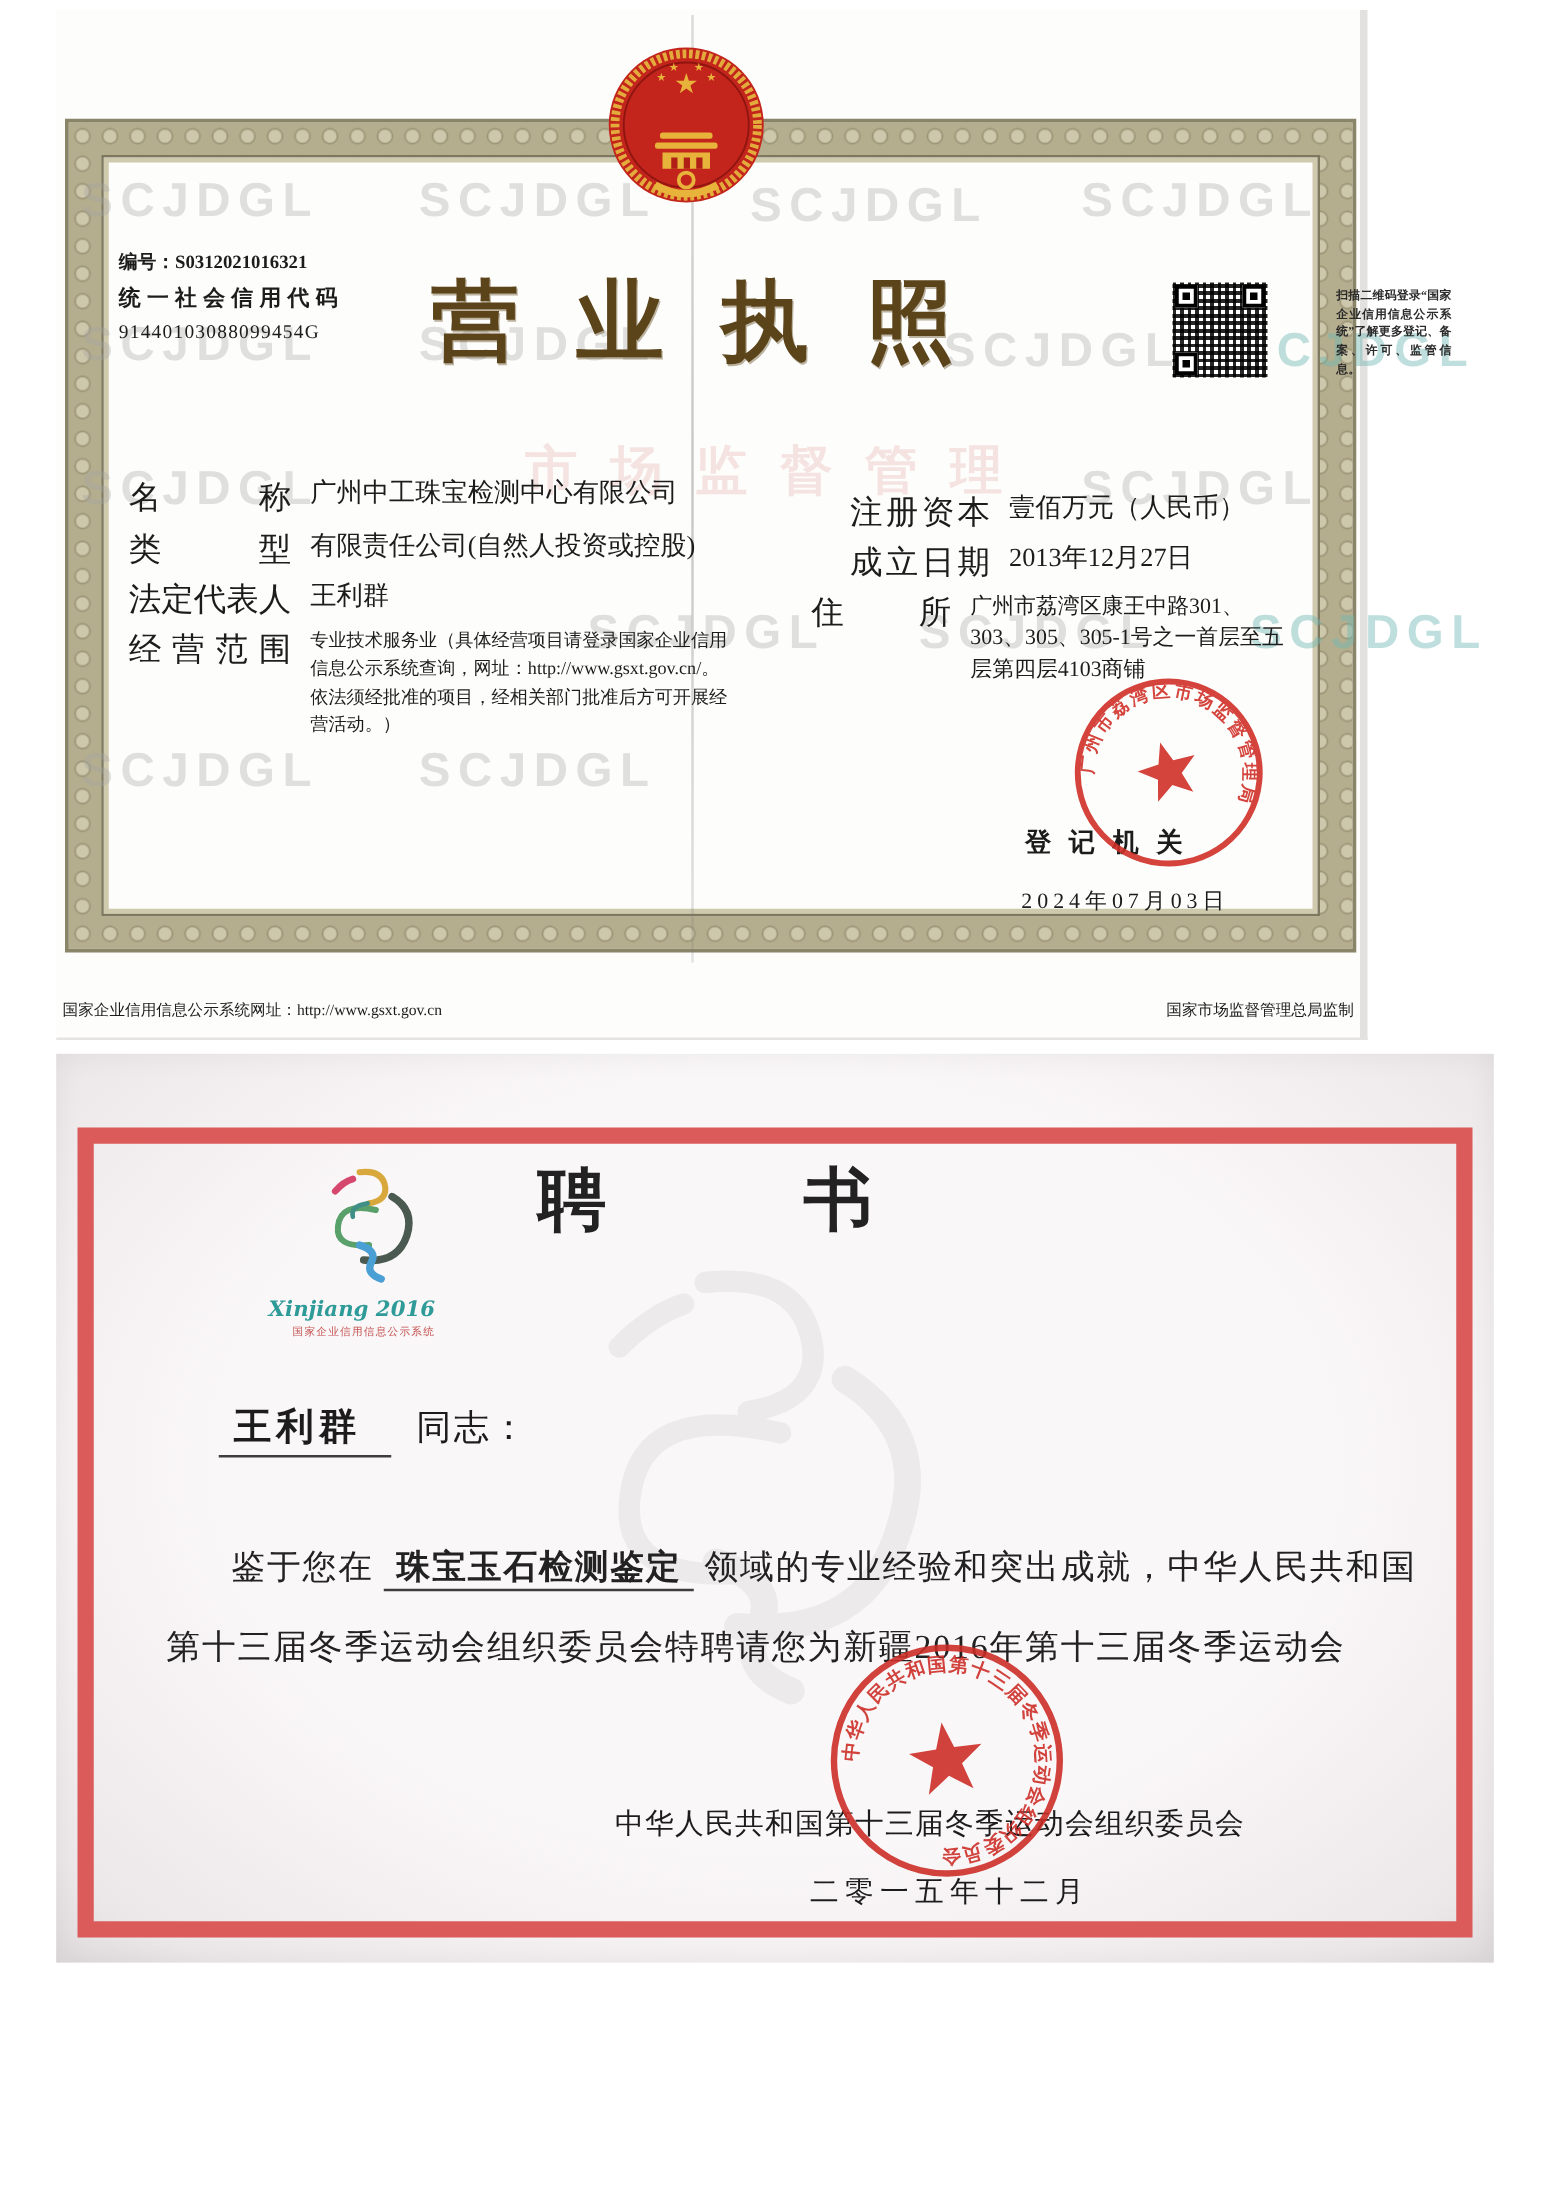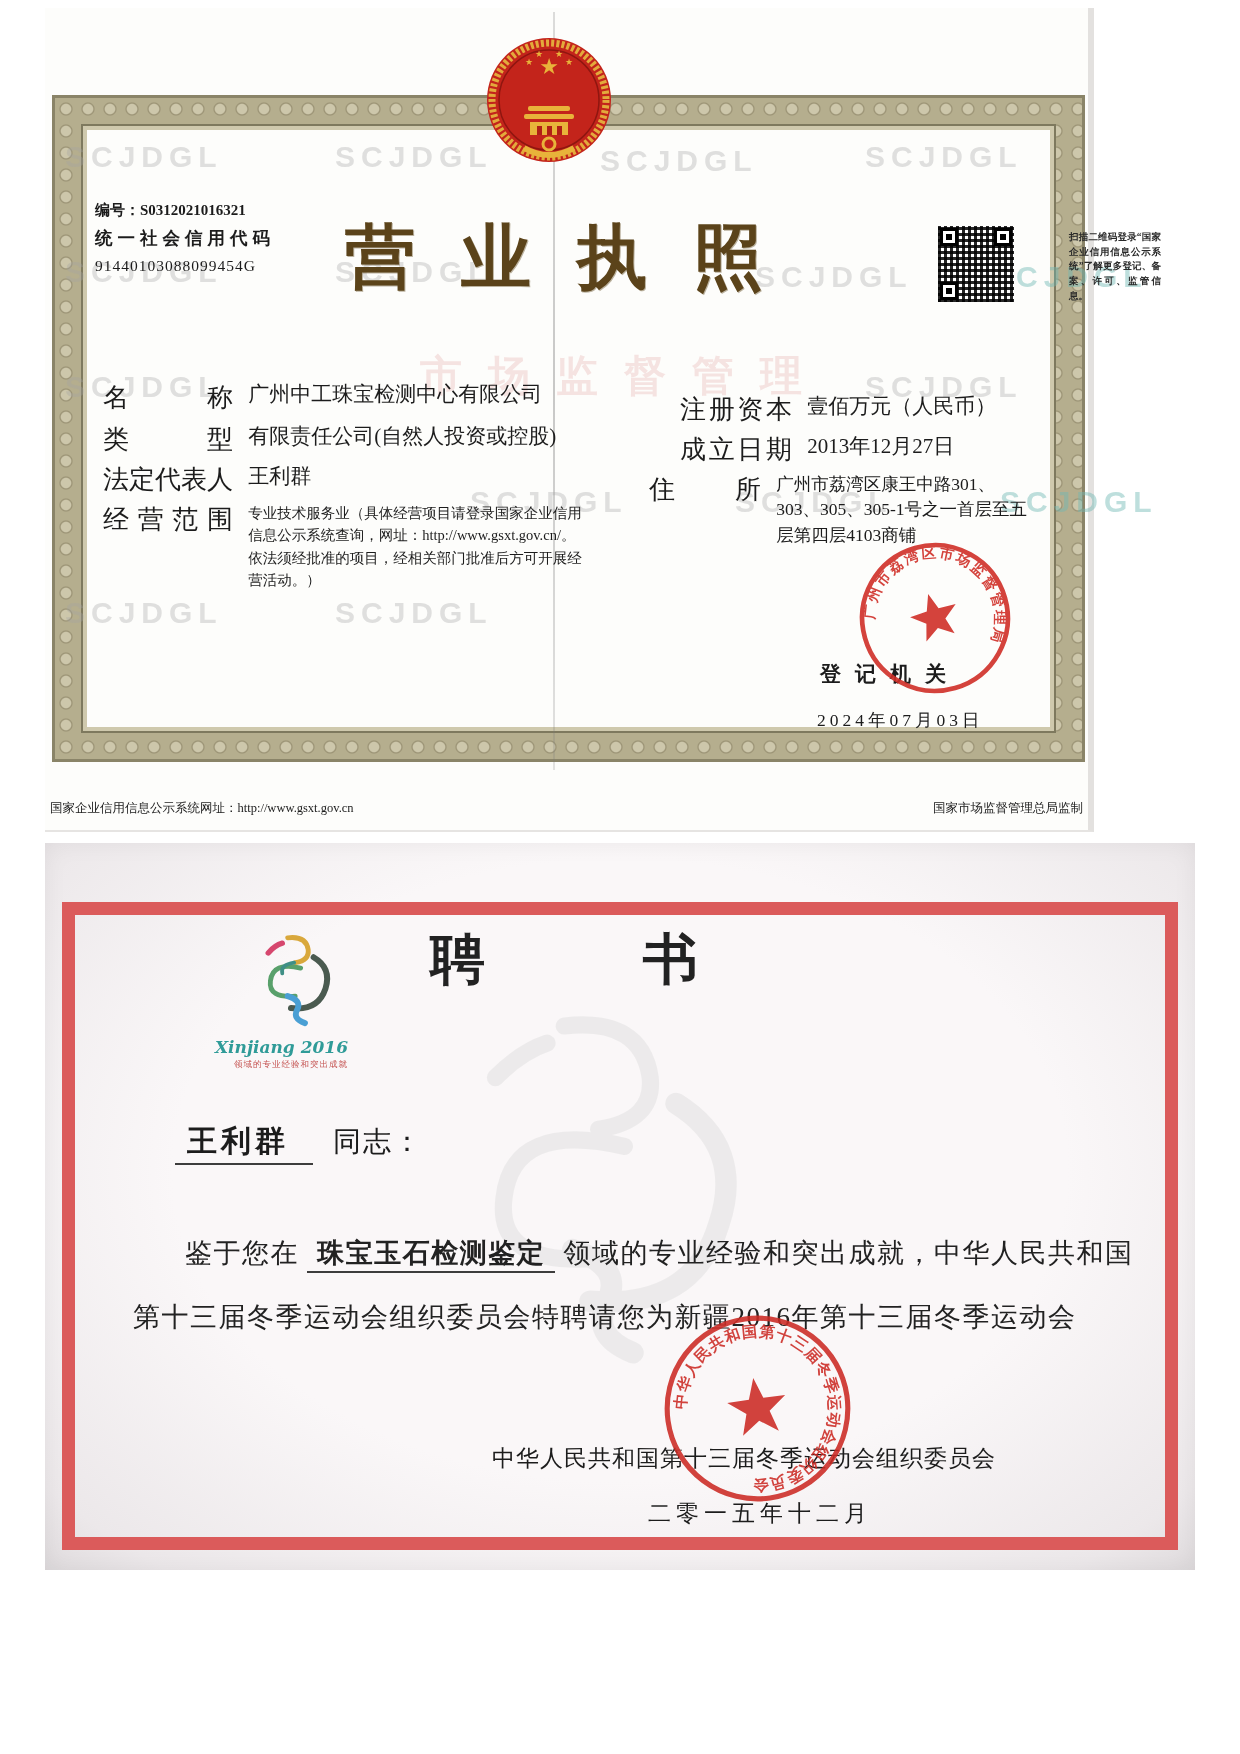--- a/index.html
+++ b/index.html
@@ -12,21 +12,21 @@
                  border-right:6px solid #e3e1df;border-bottom:2px solid #e6e4e2;}
   #license-frame{left:7px;top:87px;width:1033px;height:667px;box-sizing:border-box;
      border:3px solid #8a8468;background:
        radial-gradient(circle at 11px 11px,#cdc7ab 30%,#9a9274 38%,#b5ae8e 46%);
      background-size:22px 22px;}
   #license-inner{position:absolute;left:26px;top:26px;right:26px;bottom:26px;
      background:#fdfdfb;border:2px solid #7e795e;box-shadow:inset 0 0 0 4px #cfc9ad;}
   #fold-line{left:508px;top:4px;width:2px;height:758px;
      background:linear-gradient(180deg,rgba(120,120,120,.25),rgba(120,120,120,.4),rgba(120,120,120,.2));}
   .wm{position:absolute;font-family:"Liberation Sans",sans-serif;font-weight:bold;
-      font-size:30px;letter-spacing:6px;color:rgba(165,165,165,.33);z-index:3;}
+      font-size:38px;letter-spacing:6px;color:rgba(165,165,165,.33);z-index:3;}
   .wm.teal{color:rgba(110,185,180,.45);}
   #ghost-red{left:375px;top:340px;font-size:42px;letter-spacing:26px;
       color:rgba(195,70,70,.14);font-weight:bold;z-index:2;white-space:nowrap;}
 
   #serial-block{left:50px;top:190px;z-index:5;line-height:1.7;}
   #serial-line{font-size:15px;font-weight:bold;}
   #credit-label{font-size:17.5px;font-weight:bold;letter-spacing:5px;}
   #credit-code{font-size:15.5px;letter-spacing:1px;}
 
   #license-title{left:300px;top:203px;font-size:70px;font-weight:bold;color:#5b431a;
@@ -231,21 +231,21 @@
         <g fill="none" stroke-linecap="round">
           <path d="M28,24 q6,-7 13,-9" stroke="#d6476e" stroke-width="5"></path>
           <path d="M46,10 q17,-2 19,11 q1,10 -12,12" stroke="#d9a83c" stroke-width="4.5"></path>
           <path d="M70,28 q17,10 11,29 q-7,21 -32,18" stroke="#4a5a50" stroke-width="5.5"></path>
           <path d="M58,38 q-26,-6 -28,12 q-2,16 23,14" stroke="#59a06b" stroke-width="4.5"></path>
           <path d="M52,33 q-13,2 -11,10" stroke="#3f8f86" stroke-width="3.5"></path>
           <path d="M46,64 q13,4 9,12 q-5,9 7,13" stroke="#4a9fd4" stroke-width="5.5"></path>
         </g>
       </svg>
       <div id="logo-title">Xinjiang 2016</div>
-      <div id="logo-subtitle">领域的专业经验和突出成就</div>
+      <div id="logo-subtitle">国家企业信用信息公示系统</div>
     </div>
 
     <div id="cert-title" class="abs">聘 书</div>
 
     <div id="recipient" class="abs">
       <span id="recipient-name">王利群</span>
       <span id="recipient-suffix">同志：</span>
     </div>
 
     <div id="cert-line1" class="cert-line">

